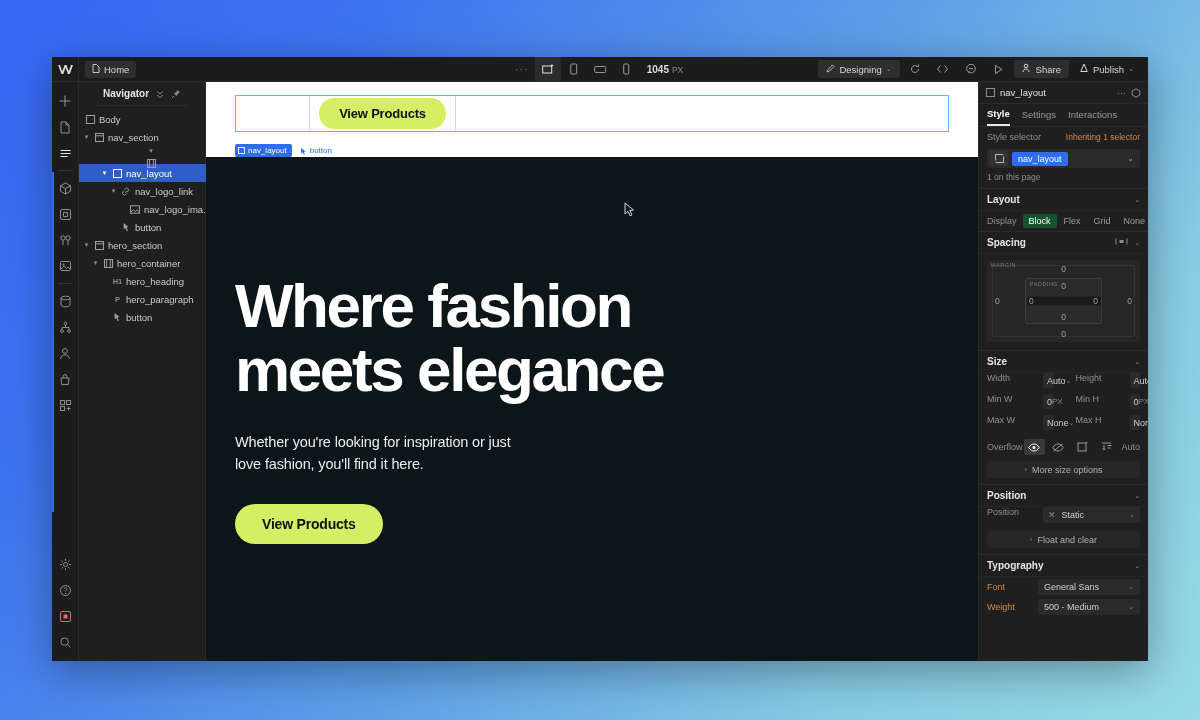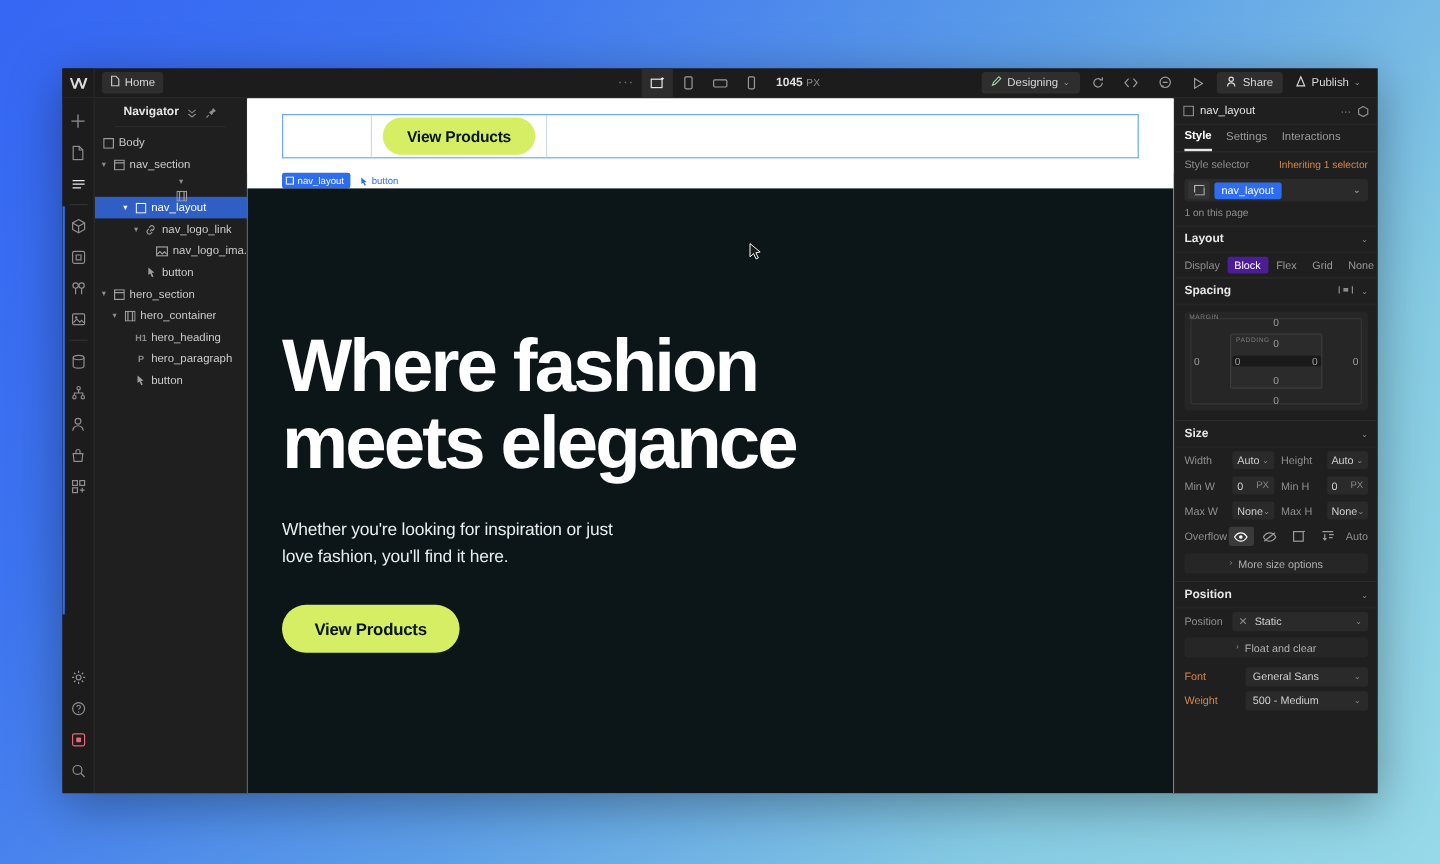--- a/index.html
+++ b/index.html
@@ -237,41 +237,41 @@
   .sel-caret { margin-left: auto; color: #9a9a9a; font-size: 8px; padding-right: 3px; }
   .sub-note { padding: 4px 8px 6px; color: #8f8f8f; font-size: 8.5px; }
   .sec-head {
     display: flex; align-items: center; height: 23px; padding: 0 8px;
     border-top: 1px solid #2b2b2b; border-bottom: 1px solid #262626;
   }
   .sec-head .t { font-weight: bold; color: #e6e6e6; font-size: 10px; flex: 1 1 auto; }
   .sec-head .r { color: #8d8d8d; display: flex; align-items: center; gap: 6px; }
   .seg { display: flex; align-items: center; gap: 1px; margin-left: auto; }
   .seg-i { padding: 2px 6px; color: #9a9a9a; border-radius: 2px; font-size: 9px; }
-  .seg-i.on { background: #4c1d95; color: #fff; }
+  .seg-i.on { background: #14532d; color: #fff; }
   
   .spacing {
     margin: 6px 8px 8px; background: #262626; border-radius: 3px;
     padding: 5px; position: relative; height: 82px;
   }
   .sp-margin {
     position: absolute; inset: 5px;
     border: 1px solid #343434; border-radius: 2px;
   }
   .sp-tag { position: absolute; left: 4px; top: 2px; font-size: 5.5px; color: #7d7d7d; letter-spacing: .5px;}
   .sp-padding {
     position: absolute; left: 38px; right: 38px; top: 18px; bottom: 18px;
     border: 1px solid #3d3d3d; border-radius: 2px; background: #2b2b2b;
   }
   .sp-core {
     position: absolute; left: 50%; top: 50%; transform: translate(-50%,-50%);
     width: 74px; height: 9px; background: #1a1a1a; border-radius: 2px;
   }
   .sp-v { position: absolute; color: #9e9e9e; font-size: 8.5px; }
-  .f-row { display: flex; align-items: center; padding: 0 8px 0 8px; height: 21px; gap: 6px; }
+  .f-row { display: flex; padding: 0 8px 0 8px; height: 21px; gap: 22px; }
   .f-lbl { width: 34px; color: #8f8f8f; font-size: 9px; flex: 0 0 34px; }
   .f-in {
     flex: 1 1 auto; min-width: 0; height: 15px; background: #2a2a2a; border-radius: 2px;
     display: flex; align-items: center; padding: 0 4px; color: #cfcfcf; font-size: 9px;
   }
   .f-in .unit { margin-left: auto; color: #8a8a8a; font-size: 8px; }
   .f-in .cv { margin-left: auto; color: #8a8a8a; font-size: 7px; }
   .ov-row { display: flex; align-items: center; padding: 0 8px; height: 22px; gap: 3px; }
   .ov-i { width: 22px; height: 16px; display:flex; align-items:center; justify-content:center; color:#9a9a9a; border-radius: 2px;}
   .ov-i.on { background: #3a3a3a; color: #fff; }
@@ -865,20 +865,26 @@
           <span class="x">✕</span>
           <span>Static</span>
           <span class="cv">⌄</span>
         </span>
       </div>
       <div class="more-row">
         <span class="chev">›</span>
         <span>Float and clear</span>
       </div>
 
+      <div class="sec-head">
+        <span class="t">Typography</span>
+        <span class="r">
+            <span class="chev">⌄</span>
+          </span>
+      </div>
       <div class="t-row">
         <span class="t-lbl orange">Font</span>
         <span class="t-field">
           <span>General Sans</span>
             <span class="cv">⌄</span>
         </span>
       </div>
       <div class="t-row">
         <span class="t-lbl orange">Weight</span>
         <span class="t-field">

